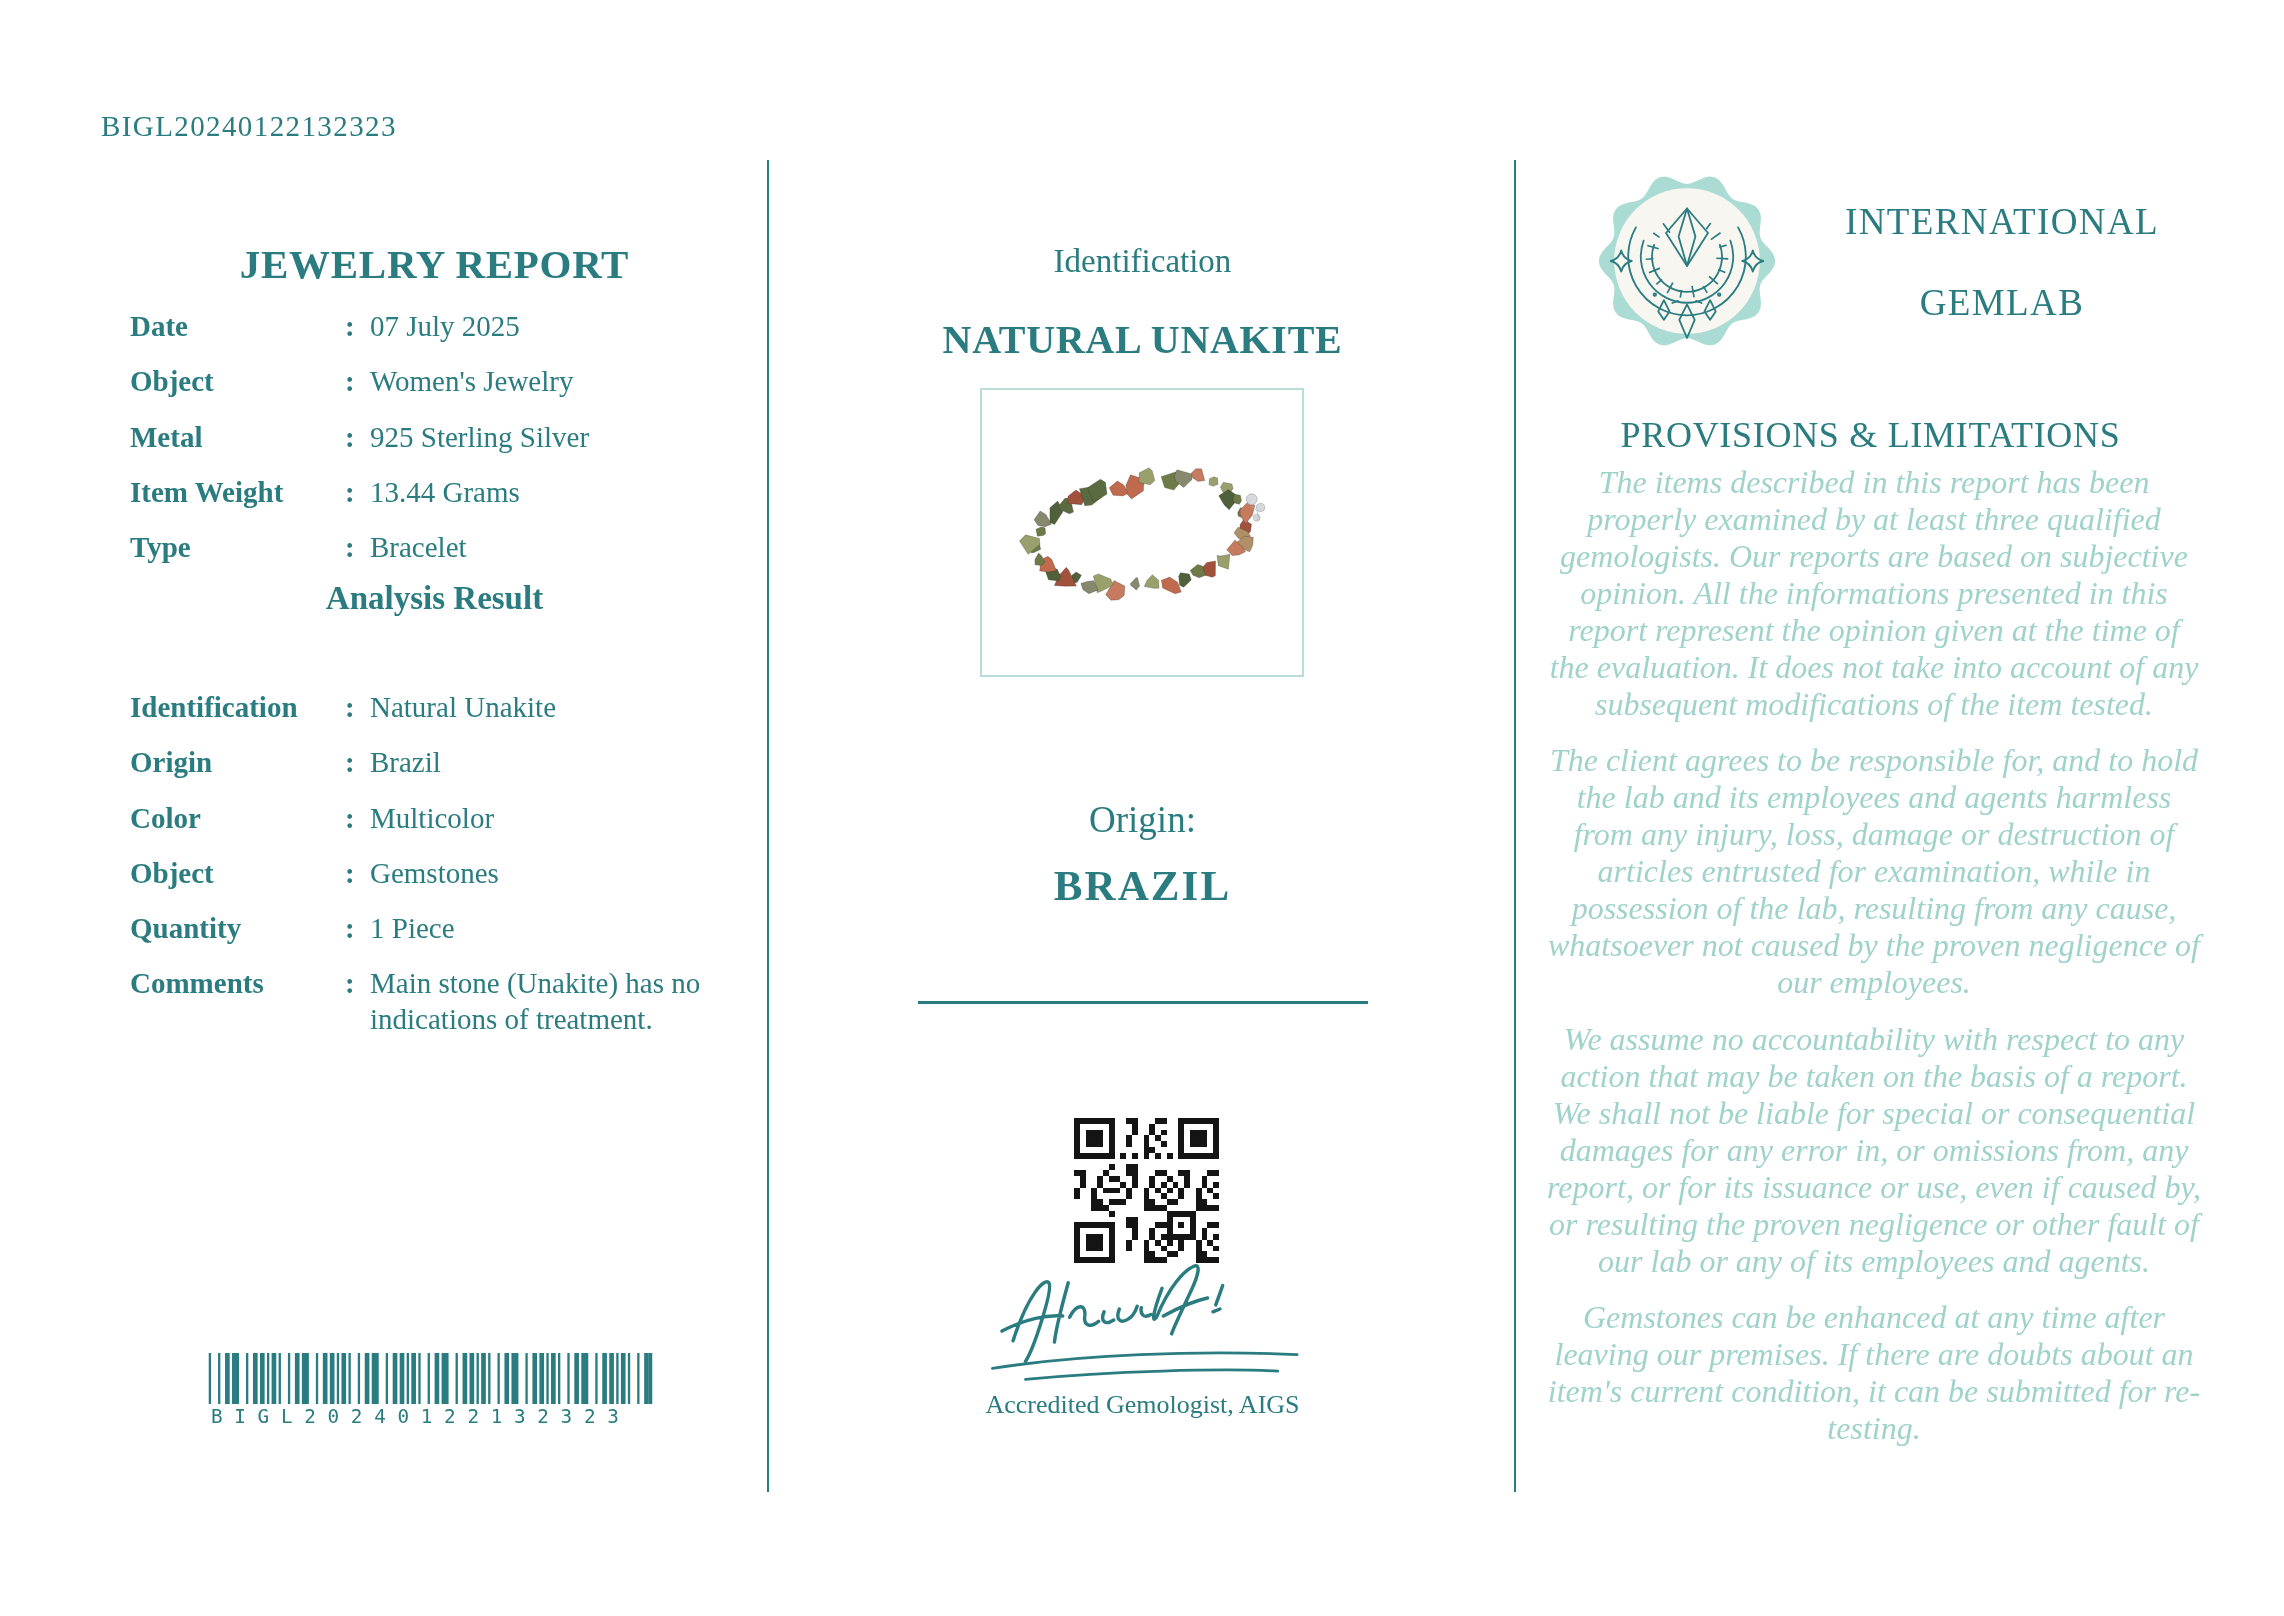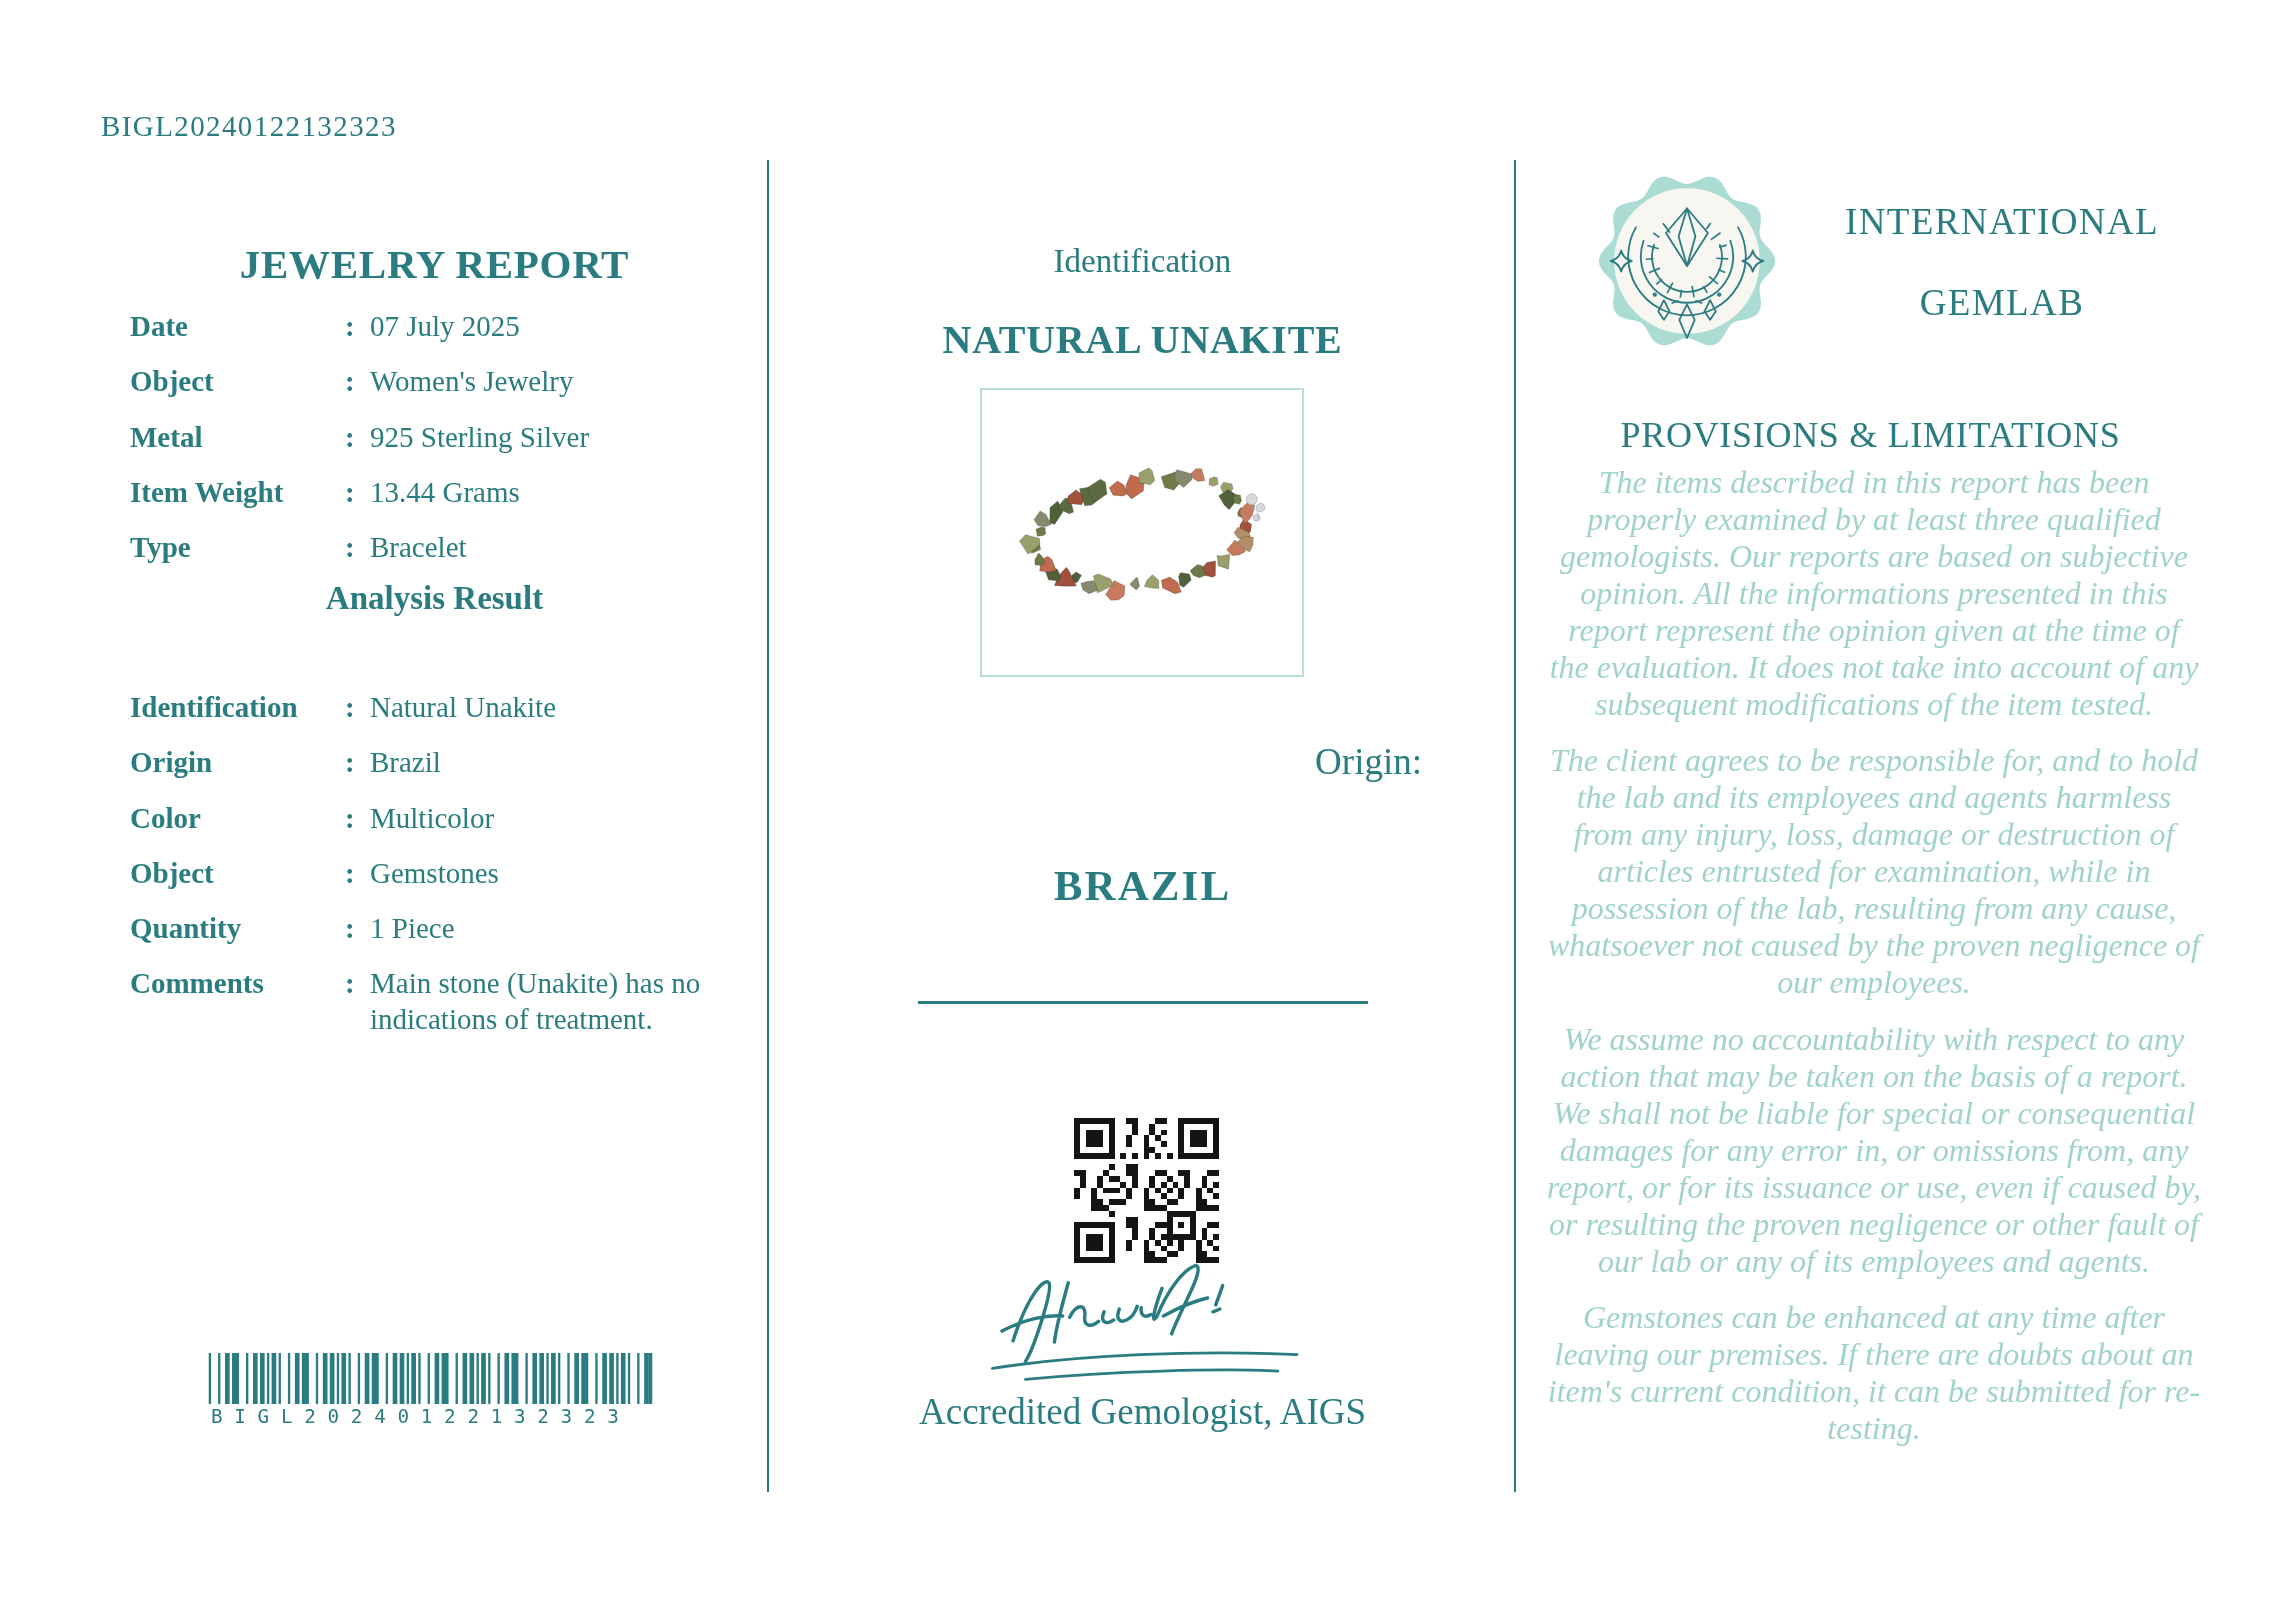--- a/index.html
+++ b/index.html
@@ -33,26 +33,26 @@
 
   
   #bars{left:206px;top:1353px;width:452px;height:51px;fill:var(--teal);}
   .barcode-text{left:211px;top:1405px;width:469px;font-family:"DejaVu Sans Mono","Liberation Mono",monospace;
     font-size:19.3px;letter-spacing:11.7px;color:var(--teal);white-space:nowrap;}
 
   
   .mid-heading{left:863px;top:243px;width:559px;text-align:center;font-size:33px;color:var(--teal);}
   .mid-stone{left:863px;top:316px;width:559px;text-align:center;font-size:40px;font-weight:bold;color:var(--teal);letter-spacing:0.7px;}
   .photo-box{left:980px;top:388px;width:324px;height:289px;border:2.1px solid var(--mint-border);background:#fff;}
-  .origin-label{left:863px;top:740px;width:559px;text-align:right;font-size:37px;color:var(--teal);}
+  .origin-label{left:863px;top:798px;width:559px;text-align:center;font-size:37px;color:var(--teal);}
   .origin-value{left:863px;top:861px;width:559px;text-align:center;font-size:43px;font-weight:bold;color:var(--teal);letter-spacing:2.1px;}
   .mid-rule{left:918px;top:1001px;width:450px;height:2.8px;background:var(--teal);}
   #qr{left:1074px;top:1118px;width:145px;height:145px;fill:#141414;}
   #sig{left:959px;top:1258px;width:366px;height:131px;}
-  .accredited{left:863px;top:1390px;width:559px;text-align:center;font-size:37px;color:var(--teal);}
+  .accredited{left:863px;top:1390px;width:559px;text-align:center;font-size:26px;color:var(--teal);}
 
   
   #logo{left:1596px;top:170px;width:182px;height:182px;}
   .lab-name{left:1795px;top:181px;width:414px;text-align:center;font-size:37px;line-height:81px;color:var(--teal);letter-spacing:1.4px;}
   .prov-title{left:1529px;top:414px;width:683px;text-align:center;font-size:36px;color:var(--teal);letter-spacing:0.7px;}
   .prov-text{left:1546px;top:464px;width:656px;text-align:center;font-style:italic;font-size:32px;line-height:37px;color:var(--teal-soft);}
   .prov-text p{margin:0 0 19.3px 0;}
 
   .logo-art{stroke:var(--teal);stroke-width:2.6;fill:none;stroke-linecap:round;stroke-linejoin:round;}
   #ticks line{stroke:var(--teal);stroke-width:2.4;}

